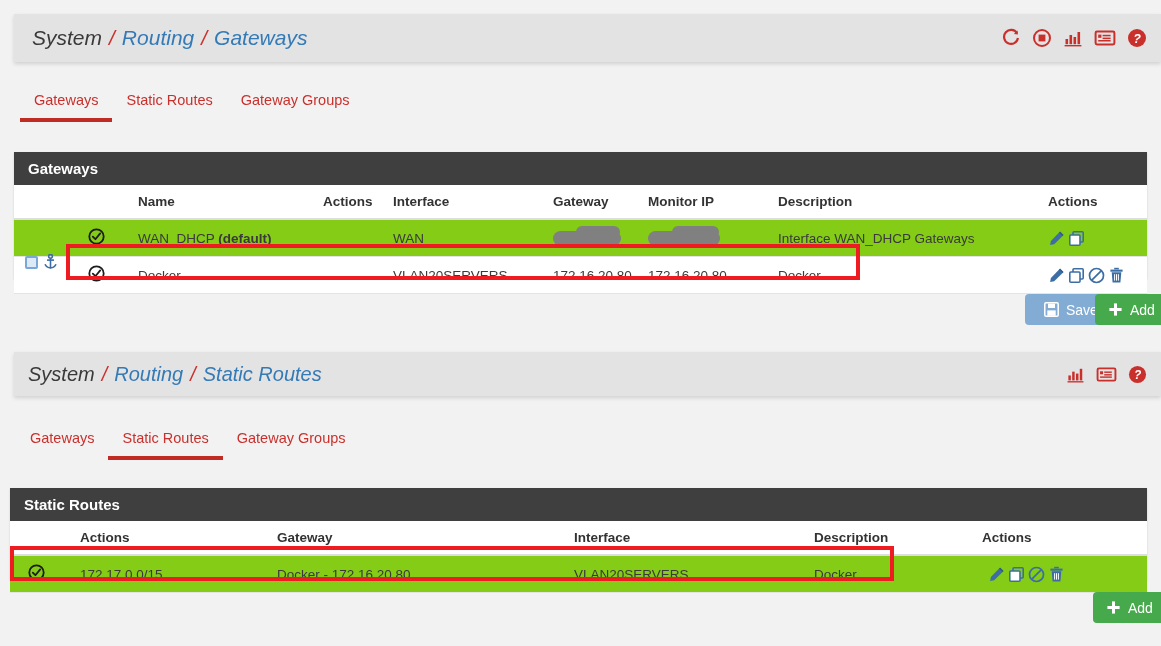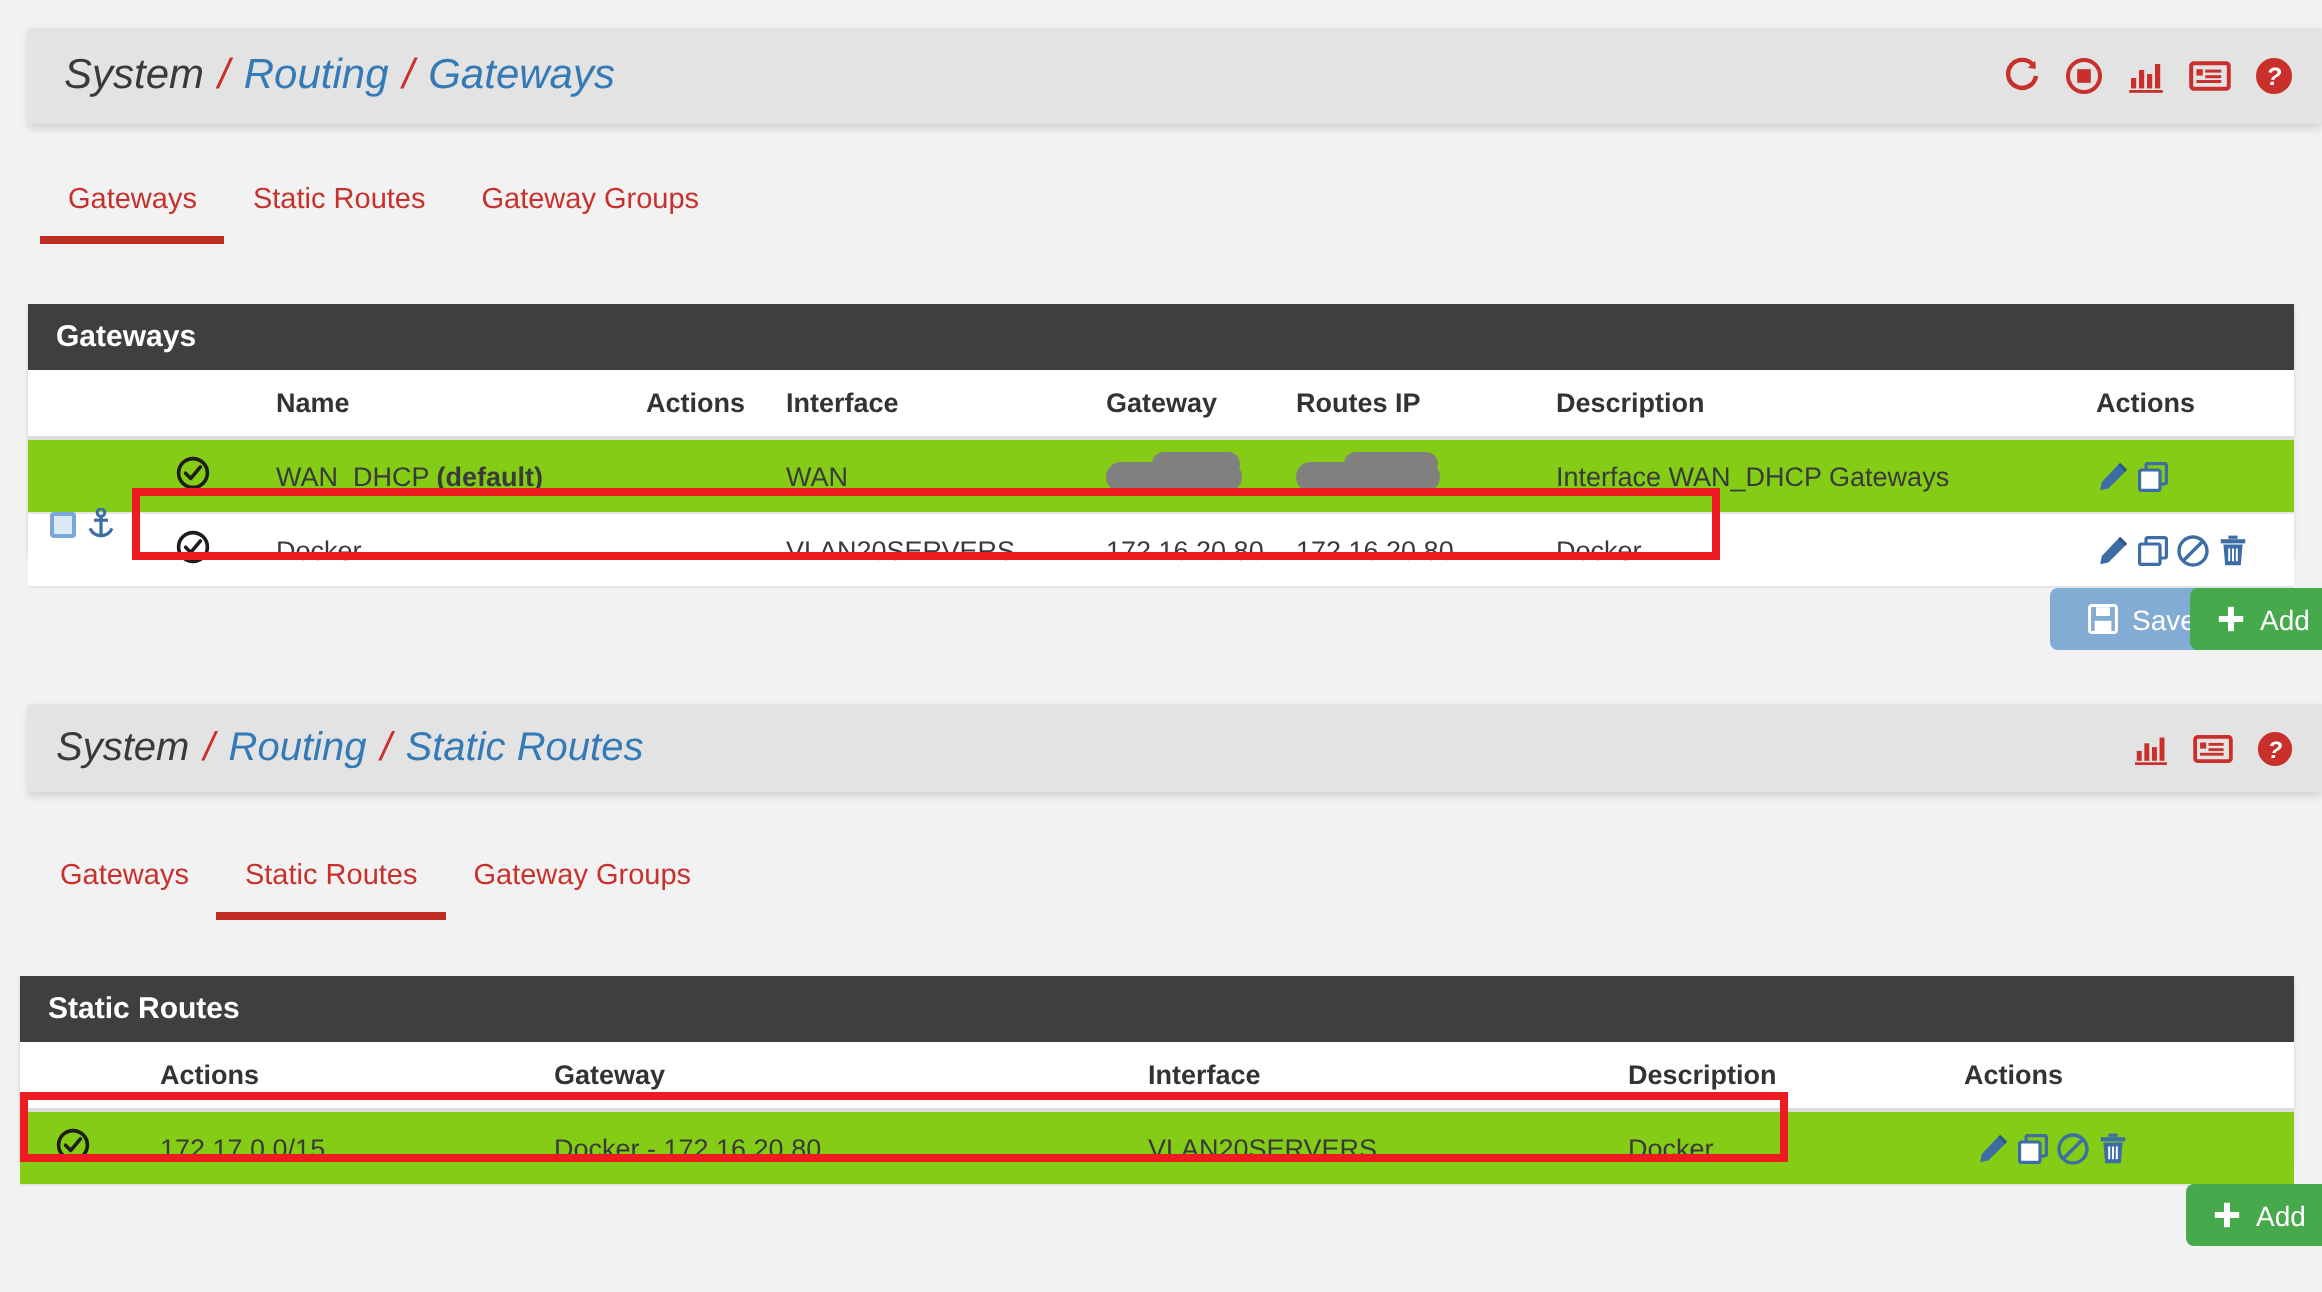--- a/index.html
+++ b/index.html
@@ -287,21 +287,21 @@
         <col style="width:103px">
     </colgroup>
     <thead>
       <tr>
         <th></th>
         <th></th>
         <th>Name</th>
         <th>Actions</th>
         <th>Interface</th>
         <th>Gateway</th>
-        <th>Routes IP</th>
+        <th>Monitor IP</th>
         <th>Description</th>
         <th>Actions</th>
       </tr>
     </thead>
     <tbody>
       <tr class="row-alt">
         <td></td>
         <td>
           <span class="status-ico">
             <svg width="17" height="17" viewBox="0 0 17 17">

